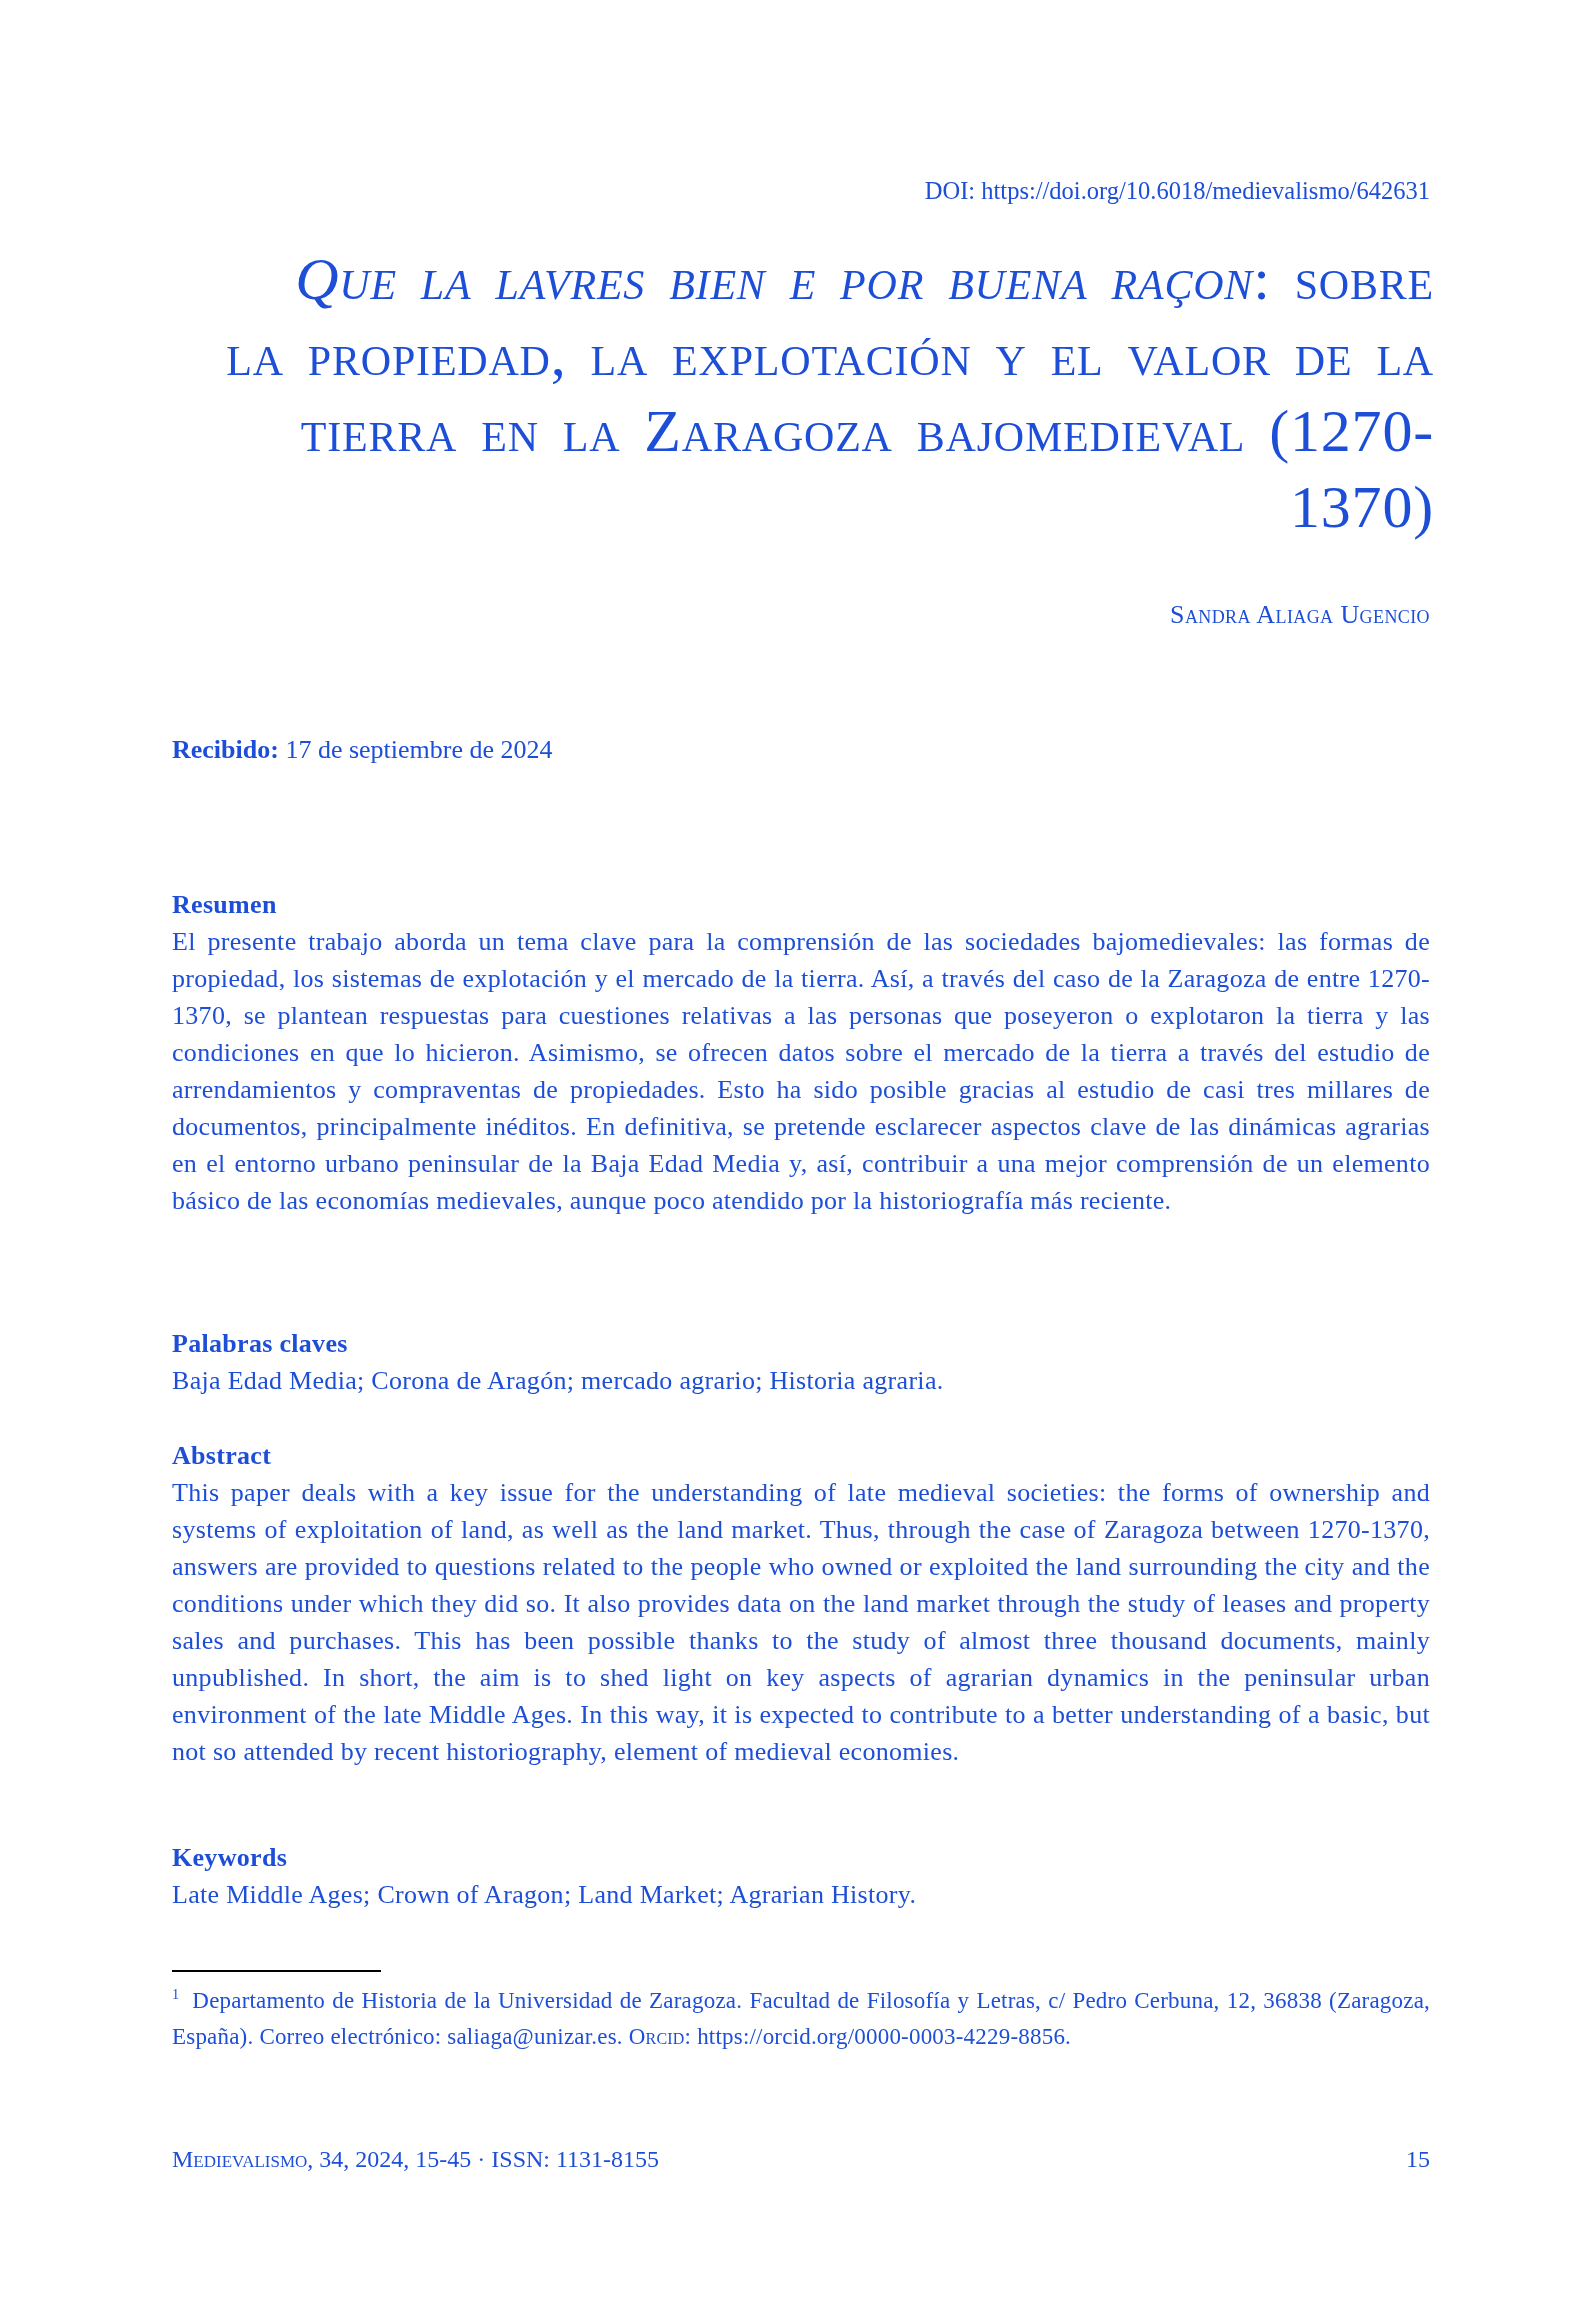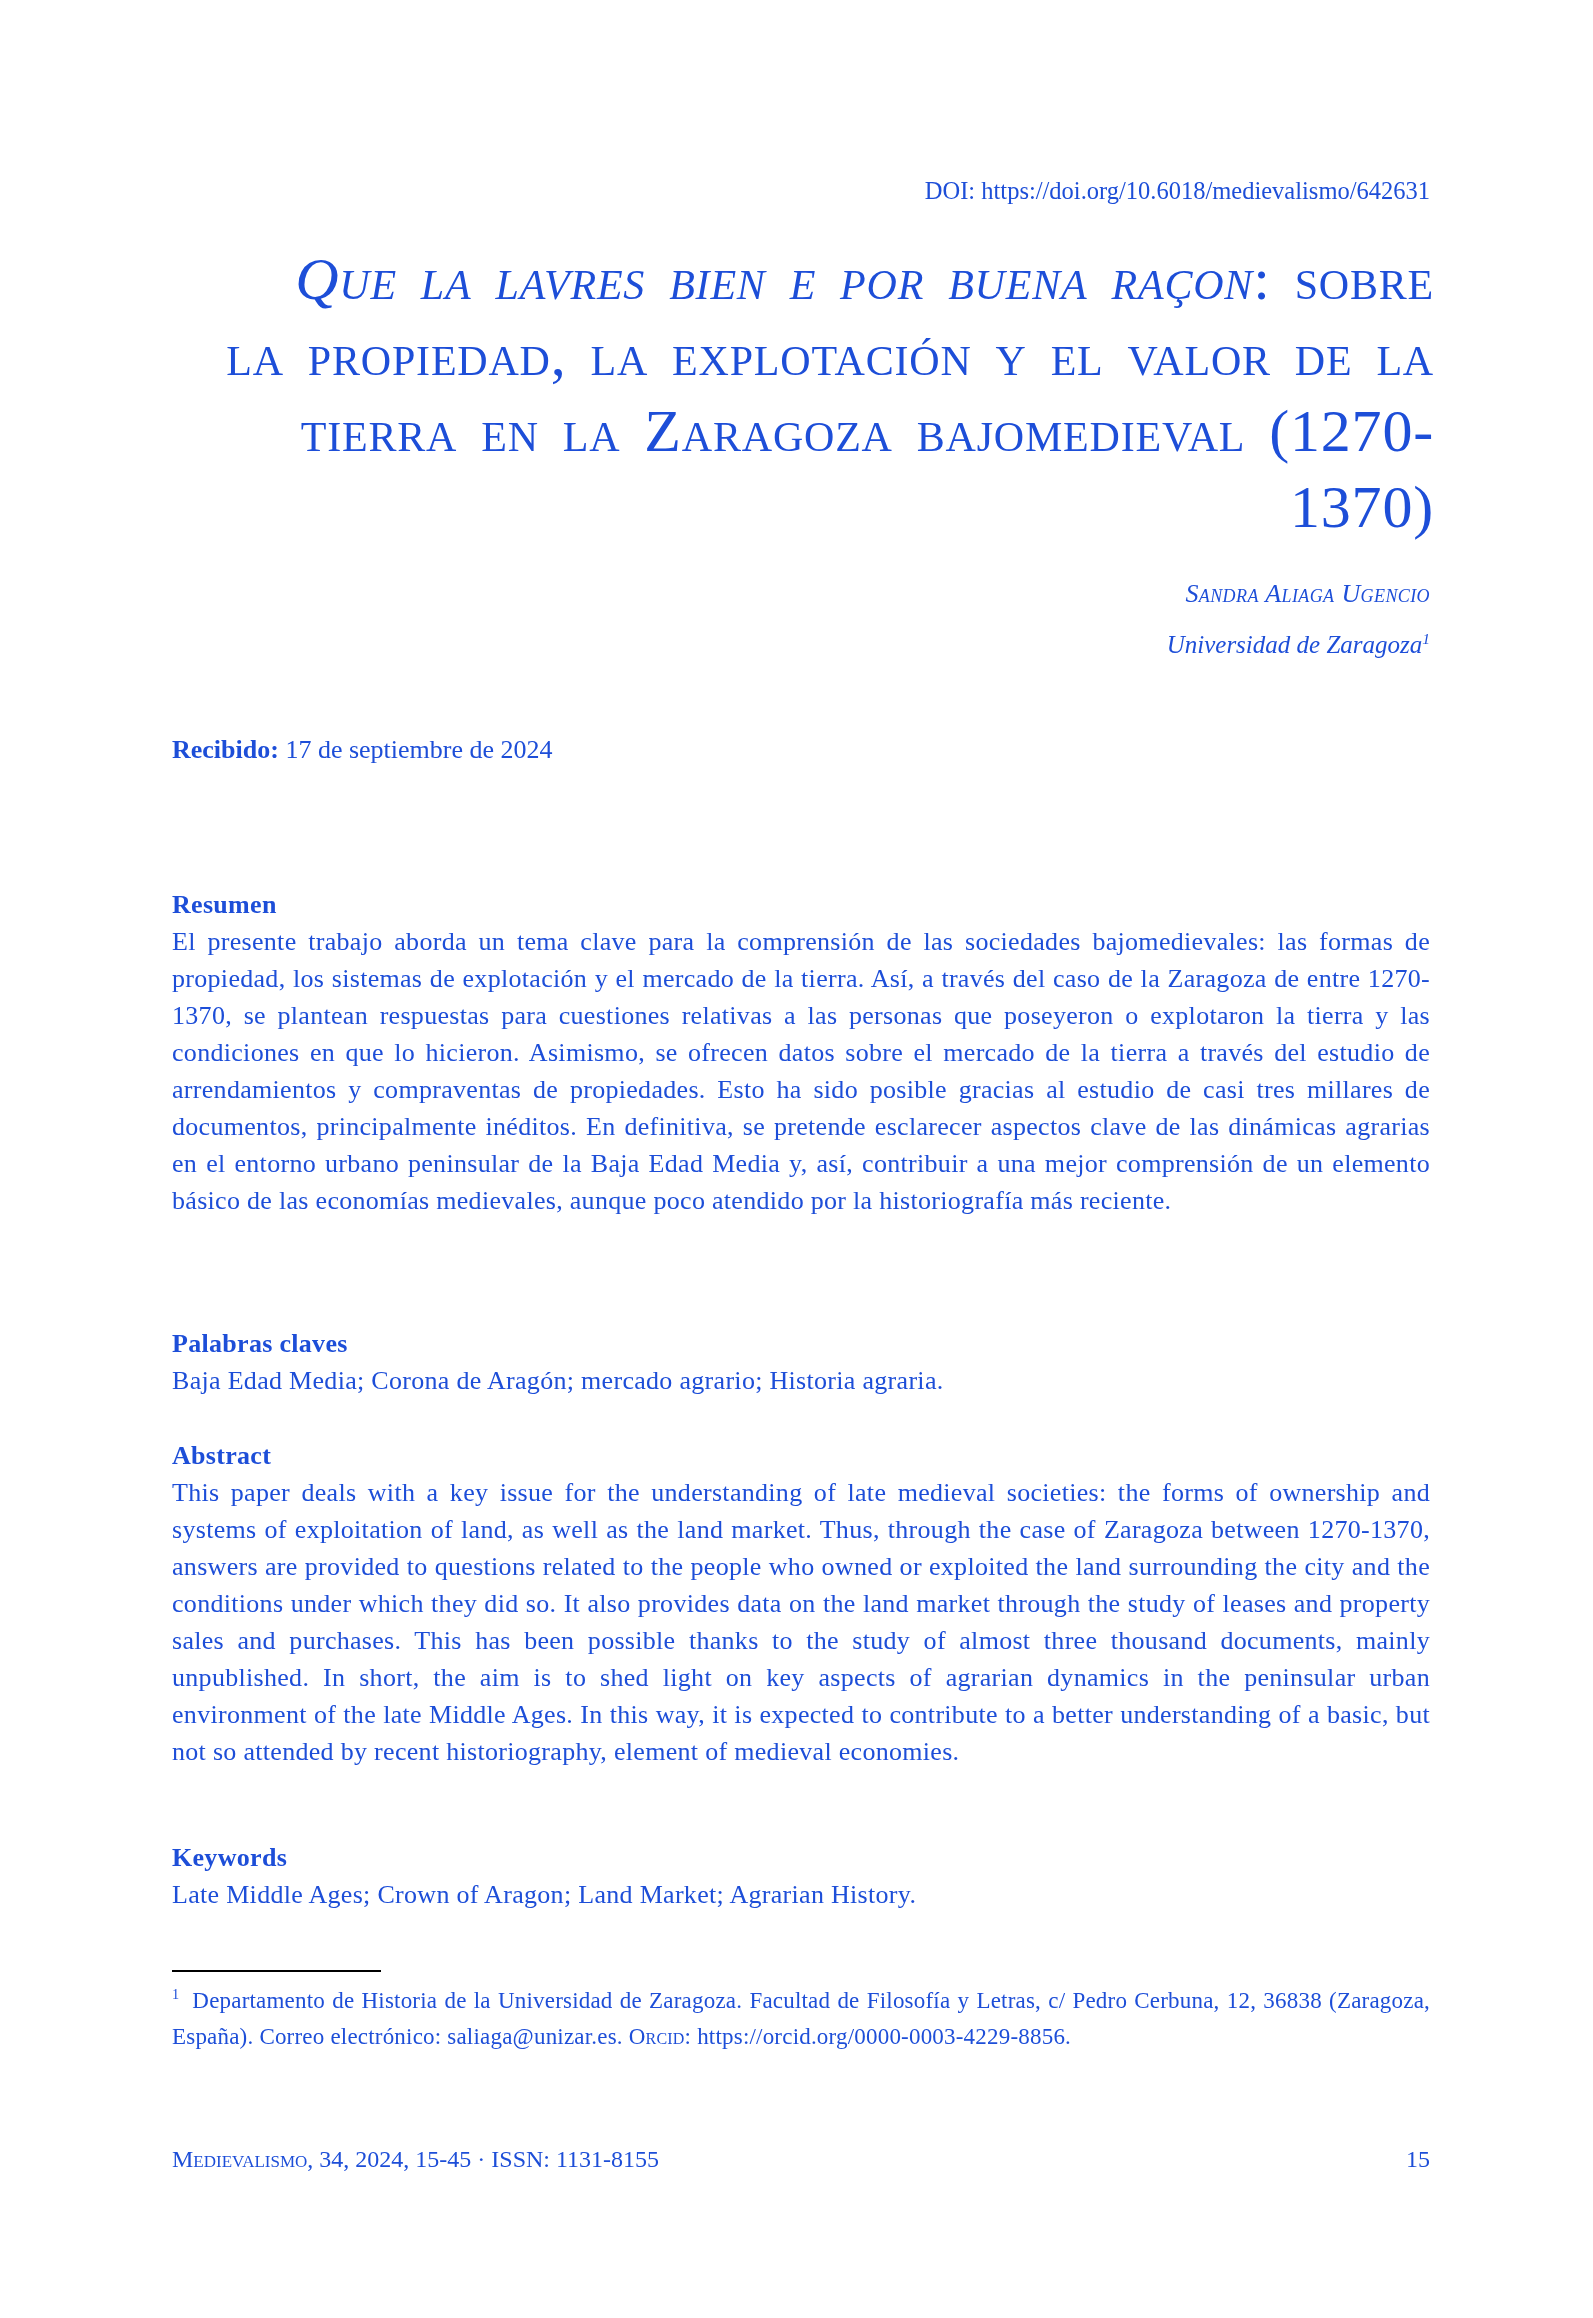--- a/index.html
+++ b/index.html
@@ -35,27 +35,26 @@
     font-size: 60px;
     line-height: 76px;
     letter-spacing: 0.8px;
     word-spacing: 8.2px;
     font-weight: normal;
     margin: 4px;
   }
   .title .t-italic { font-style: italic; }
   .author-block {
     position: absolute;
-    top: 568px;
+    top: 589px;
     left: 172px;
     width: 1258px;
     text-align: right;
     font-size: 25px;
     line-height: 51px;
-    font-style: italic;
   }
   .author-name { font-variant: small-caps; font-size: 26px; letter-spacing: 0.4px; }
   sup.fn-ref {
     font-size: 0.62em;
     vertical-align: super;
     line-height: 0;
   }
   .dates {
     position: absolute;
     top: 731px;
@@ -136,23 +135,20 @@
   <h1 class="title">
     <div><span class="t-italic">Que la lavres bien e por buena raçon</span><span>: sobre</span></div>
     <div>la propiedad, la explotación y el valor de la</div>
     <div>tierra en la Zaragoza bajomedieval (1270-1370)</div>
   </h1>
 
   <div class="author-block">
     <div>
       <span class="author-name">Sandra Aliaga Ugencio</span>
     </div>
-    <div>
-      <span>Universidad de Zaragoza</span><sup class="fn-ref">1</sup>
-    </div>
   </div>
 
   <div class="dates">
     <div><b>Recibido:</b><span> 17 de septiembre de 2024</span></div>
   </div>
 
   <div class="section sec-resumen">
     <h3>Resumen</h3>
     <p>El presente trabajo aborda un tema clave para la comprensión de las sociedades bajomedievales: las formas de propiedad, los sistemas de explotación y el mercado de la tierra. Así, a través del caso de la Zaragoza de entre 1270-1370, se plantean respuestas para cuestiones relativas a las personas que poseyeron o explotaron la tierra y las condiciones en que lo hicieron. Asimismo, se ofrecen datos sobre el mercado de la tierra a través del estudio de arrendamientos y compraventas de propiedades. Esto ha sido posible gracias al estudio de casi tres millares de documentos, principalmente inéditos. En definitiva, se pretende esclarecer aspectos clave de las dinámicas agrarias en el entorno urbano peninsular de la Baja Edad Media y, así, contribuir a una mejor comprensión de un elemento básico de las economías medievales, aunque poco atendido por la historiografía más reciente.</p>
   </div>

